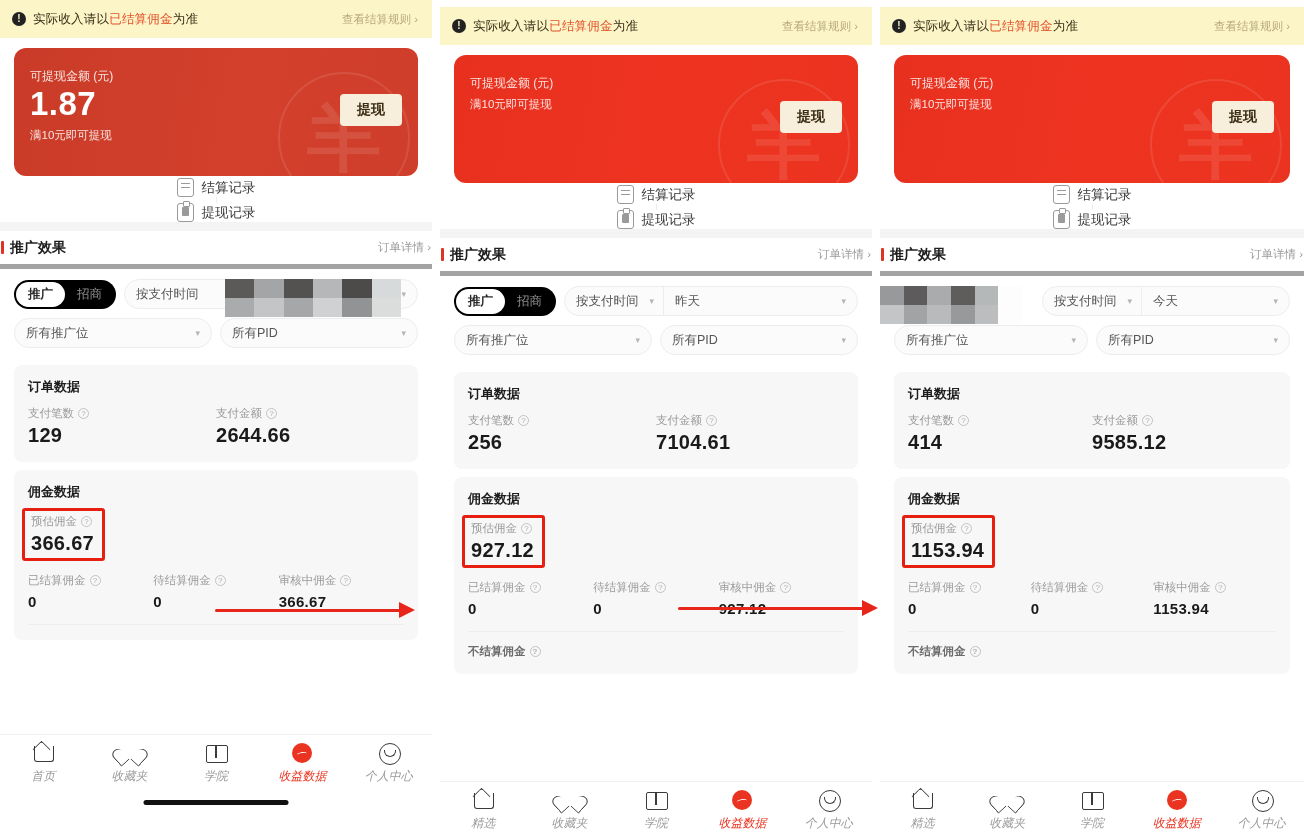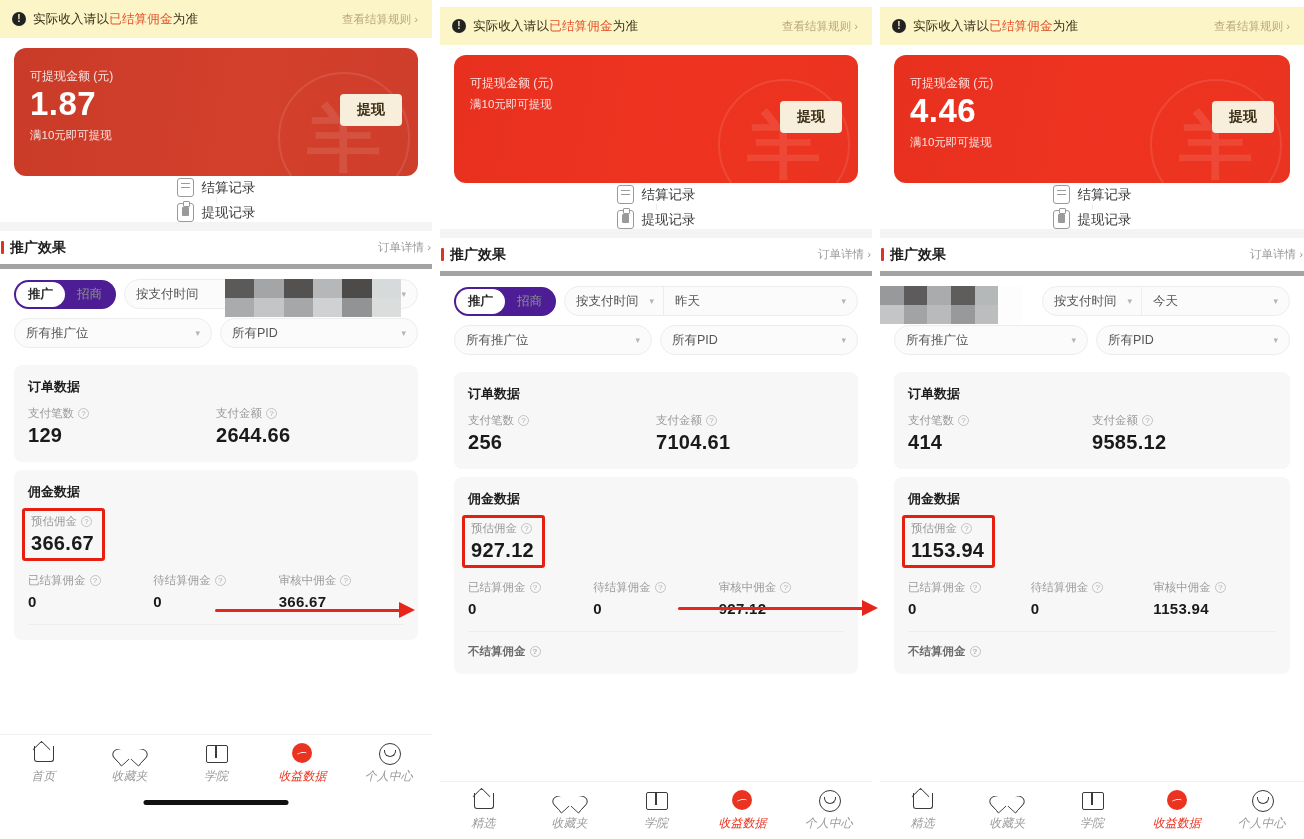--- a/index.html
+++ b/index.html
@@ -109,21 +109,21 @@
     border-bottom: 5px solid #a3a3a3;
   }
   .sec-bar { width: 3px; height: 13px; background: #e03223; margin-right: 6px; border-radius:1px; }
   .sec-title { font-size: 14px; font-weight: bold; color: #1d1d1d; }
   .sec-more { margin-left: auto; font-size: 11.5px; color: #9b9b9b; }
 
   .filters { padding: 10px 14px 4px 14px; position: relative; }
   .frow { display: flex; gap: 8px; margin-bottom: 9px; align-items: center; }
 
   .seg {
-    display: flex; background: #4c1d95; border-radius: 15px; padding: 2px; flex: none;
+    display: flex; background: #000000; border-radius: 15px; padding: 2px; flex: none;
   }
   .seg div {
     font-size: 12.5px; padding: 4px 12px; border-radius: 13px; color: #8e8e8e; cursor:pointer;
   }
   .seg div.on { background: #fff; color: #2b2b2b; font-weight: bold; }
 
   .pill {
     flex: 1; display: flex; align-items: center;
     height: 30px; border: 1px solid #ededed; border-radius: 15px;
     background: #fbfbfb; padding: 0 11px; font-size: 12.5px; color: #555;
@@ -547,21 +547,20 @@
       <div class="notice">
         <span class="notice-ico">!</span>
         <span class="notice-text"><span>实际收入请以</span><span class="hl">已结算佣金</span><span>为准</span></span>
         <span class="notice-link">查看结算规则 ›</span>
       </div>
 
       <div class="card-wrap">
         <div class="red-card vivid">
           <div class="watermark">羊</div>
           <div class="bal-label">可提现金额 (元)</div>
-          <div class="bal-amount">4.46</div>
           <div class="bal-note">满10元即可提现</div>
           <button class="withdraw-btn">提现</button>
         </div>
       </div>
 
       <div class="records">
         <div class="rec">
           <span class="glyph"></span>
           <span>结算记录</span>
         </div>

